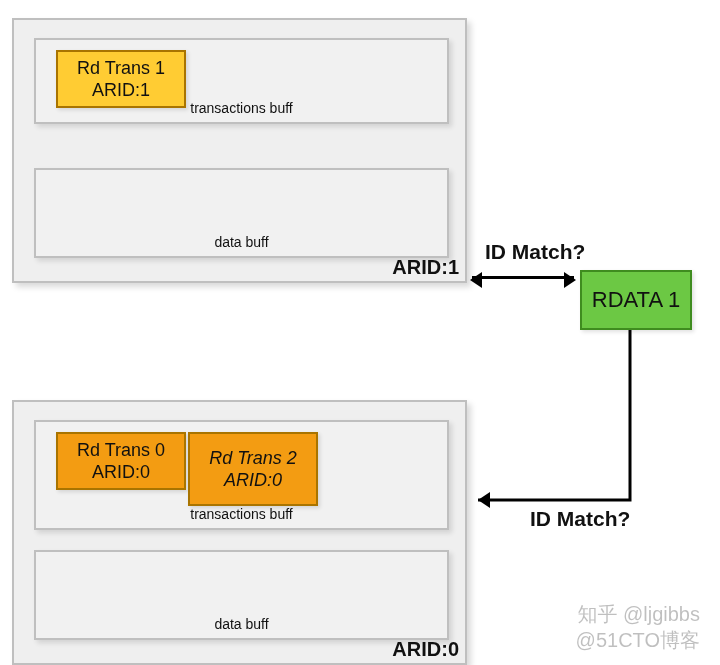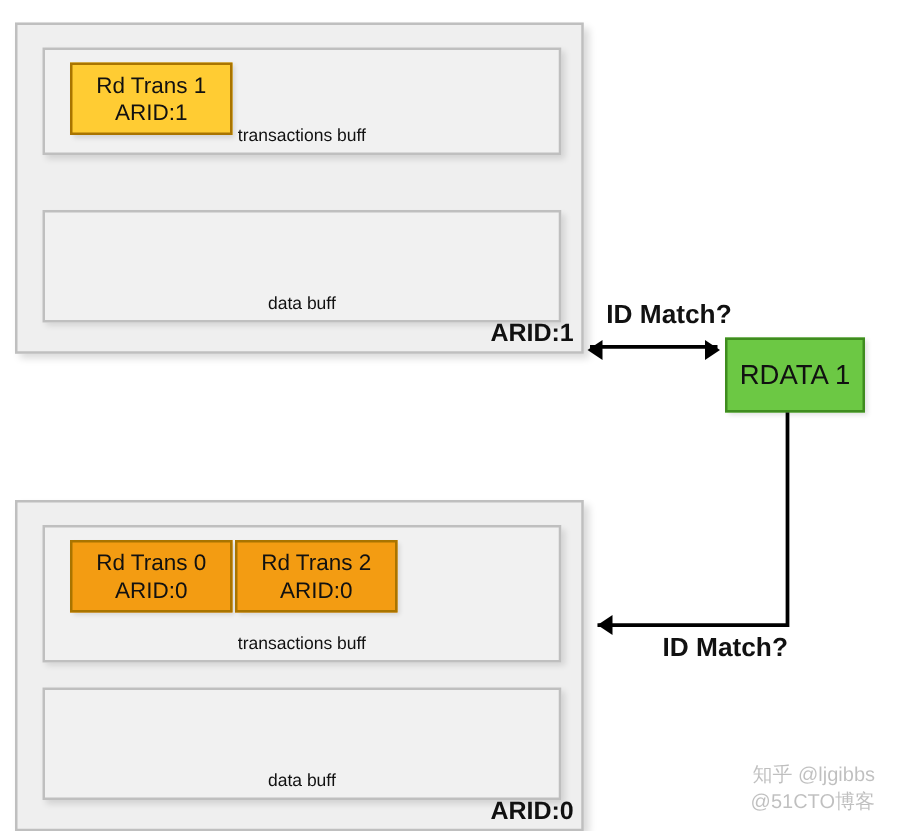--- a/index.html
+++ b/index.html
@@ -83,21 +83,21 @@
   }
   .arrow-dbl-h::before { left: -2px; border-right: 12px solid #000; }
   .arrow-dbl-h::after  { right: -2px; border-left: 12px solid #000; }
 
   .watermark {
     position: absolute;
     right: 20px;
     bottom: 12px;
     color: rgba(0,0,0,0.25);
     font-family: sans-serif;
-    font-size: 16px;
+    font-size: 20px;
     text-align: right;
     line-height: 1.3;
   }
 </style>
 </head>
 <body>
 
 <div class="group-outer" style="left:12px; top:18px; width:455px; height:265px;">
   <div class="trans-buff" style="left:20px; top:18px; width:415px; height:86px;padding-left:19px;">
     <div class="trans-box c-yellow" style="left:20px; top:10px; width:130px; height:58px;">
@@ -111,21 +111,21 @@
   </div>
   <div class="arid-label">ARID:1</div>
 </div>
 
 <div class="group-outer" style="left:12px; top:360px; width:455px; height:265px;margin-top:40px;">
   <div class="trans-buff" style="left:20px; top:18px; width:415px; height:110px;">
     <div class="trans-box c-orange" style="left:20px; top:10px; width:130px; height:58px;">
       <span>Rd Trans 0</span>
       <span>ARID:0</span>
     </div>
-    <div class="trans-box c-orange" style="left:152px; top:10px; width:130px; height:58px;">
+    <div class="trans-box c-orange" style="left:152px; top:10px; width:130px; height:74px;font-style:italic;">
       <span>Rd Trans 2</span>
       <span>ARID:0</span>
     </div>
     <div class="label">transactions buff</div>
   </div>
   <div class="data-buff" style="left:20px; top:148px; width:415px; height:90px;">
     <div class="label">data buff</div>
   </div>
   <div class="arid-label">ARID:0</div>
 </div>

